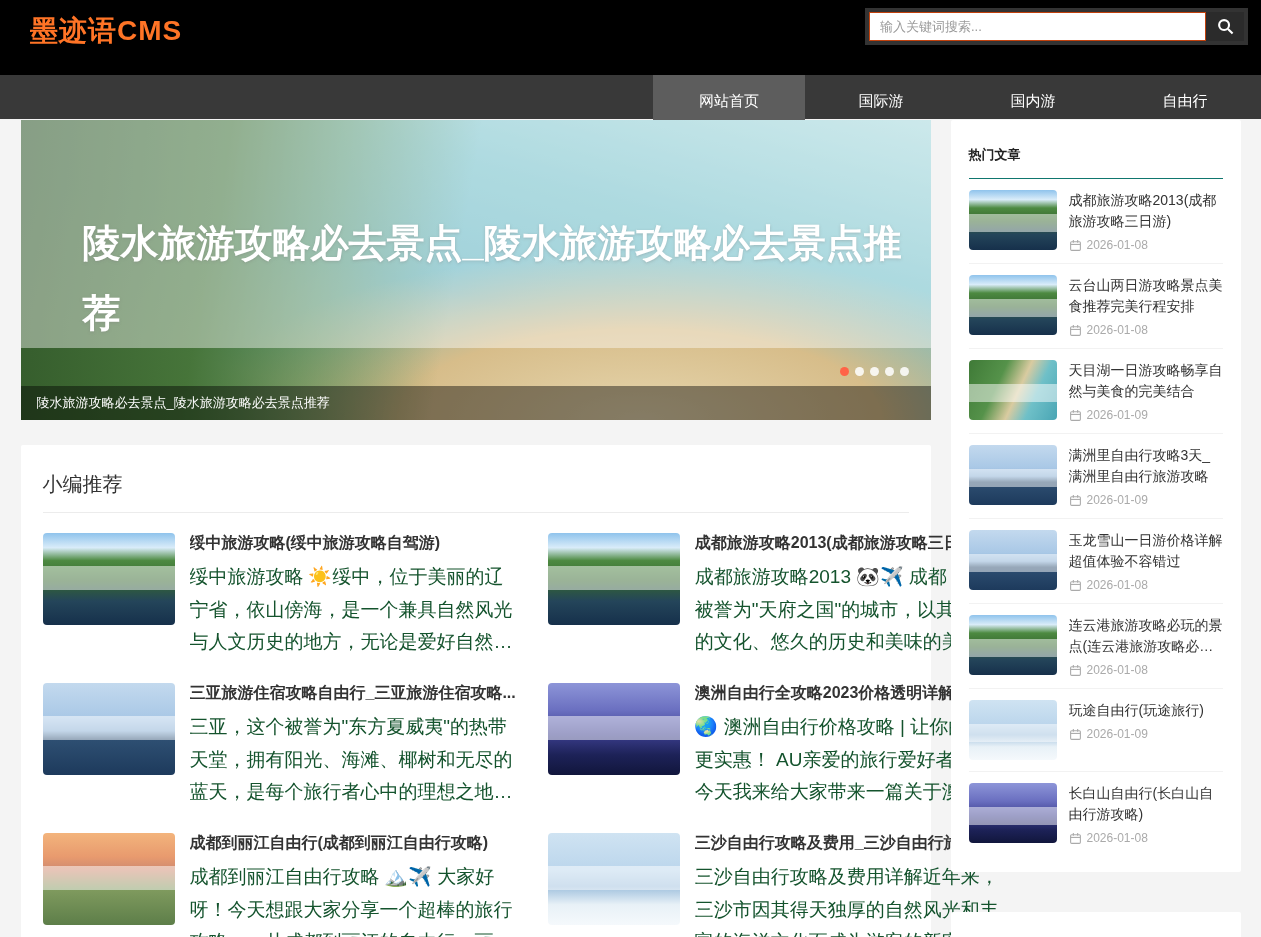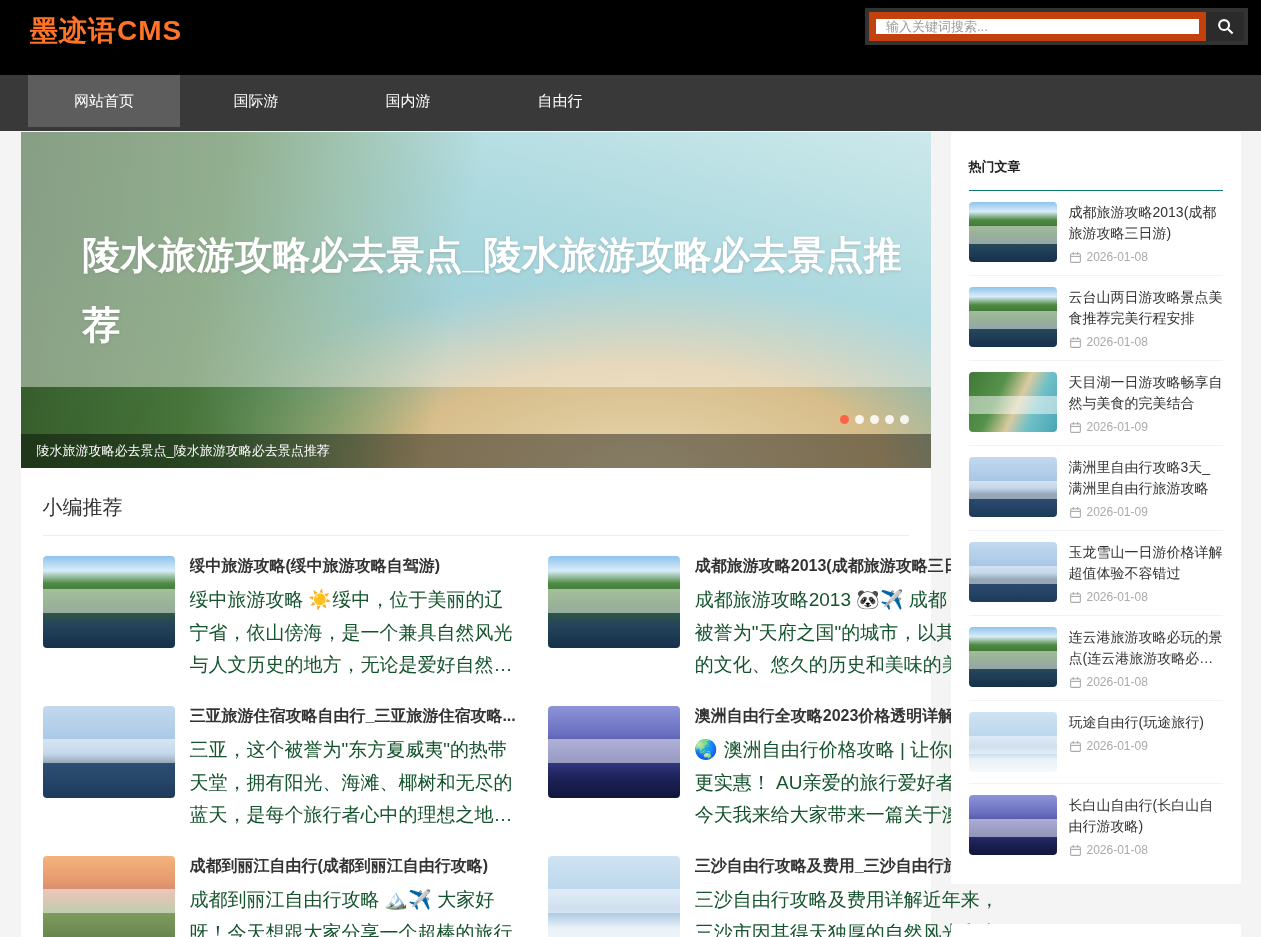--- a/index.html
+++ b/index.html
@@ -3,37 +3,37 @@
 <meta charset="utf-8">
 <style>
   * { margin:0; padding:0; box-sizing:border-box; }
   html,body { width:1261px; height:937px; overflow:hidden; }
   body { font-family:"Liberation Sans","DejaVu Sans",sans-serif; background:#f4f4f4; color:#333; }
 
   
   .header { background:#000000; height:75px; position:relative; }
   .logo { position:absolute; left:30px; top:12px; font-size:28px; font-weight:bold; color:#ff7426; letter-spacing:1px; }
   .search-wrap { position:absolute; right:13px; top:8px; width:383px; height:37px; background:#333; display:flex; align-items:center; padding:4px; }
-  .search-input { flex:1; height:29px; border:7px solid #c2410c; background:#fff; padding:0 10px; font-size:13px; color:#333; outline:none; font-family:inherit; }
+  .search-input { flex:1; height:29px; border:1px solid #c2410c; background:#fff; padding:0 10px; font-size:13px; color:#333; outline:none; font-family:inherit; }
   .search-input::placeholder { color:#9a9a9a; }
   .search-btn { width:38px; height:29px; background:#2b2b2b; border:none; display:flex; align-items:center; justify-content:center; cursor:pointer; }
 
   
-  .nav { background:#393939; height:56px; display:flex; padding-left:28px; }
+  .nav { background:#393939; height:44px; display:flex; padding-left:28px;justify-content:flex-end; }
   .nav-item { width:152px; height:52px; line-height:52px; text-align:center; color:#fff; font-size:15px; cursor:pointer; }
   .nav-item.active { background:#5d5d5d; }
 
   
   .container { width:1220px; margin:0 auto; display:flex; gap:20px; padding-top:1px; }
   .main-col { width:910px; flex:none; }
   .side-col { width:290px; flex:none; }
   .card { background:#fff; border-radius:2px; }
 
   
-  .carousel { position:relative; width:910px; height:336px; overflow:hidden; margin-bottom:0;
+  .carousel { position:relative; width:910px; height:300px; overflow:hidden; margin-bottom:25px;
     background:
       linear-gradient(100deg, rgba(46,84,38,.95) 0%, rgba(63,110,48,.9) 22%, rgba(74,125,60,.55) 34%, rgba(74,125,60,0) 48%),
       radial-gradient(70% 80% at 68% 100%, #e6d6ae 0%, #d7bd8a 38%, rgba(215,189,138,0) 70%),
       linear-gradient(195deg, #a8d9dd 0%, #74c0ca 30%, #5cb0bf 55%, #8fb49b 80%, #6f9b63 100%);
   }
   .carousel-overlay { position:absolute; inset:0 0 24% 0; background:rgba(255,255,255,.42); }
   .carousel-title { position:absolute; left:62px; top:88px; width:820px; font-size:38px; font-weight:bold; color:#fff; line-height:1.85; text-shadow:0 1px 3px rgba(120,120,120,.35); }
   .carousel-caption { position:absolute; left:0; right:0; bottom:0; height:34px; background:rgba(0,0,0,.42); color:#fff; font-size:13px; line-height:34px; padding-left:16px; }
   .dots { position:absolute; right:22px; bottom:44px; display:flex; gap:6px; }
   .dot { width:9px; height:9px; border-radius:50%; background:rgba(255,255,255,.85); cursor:pointer; }

